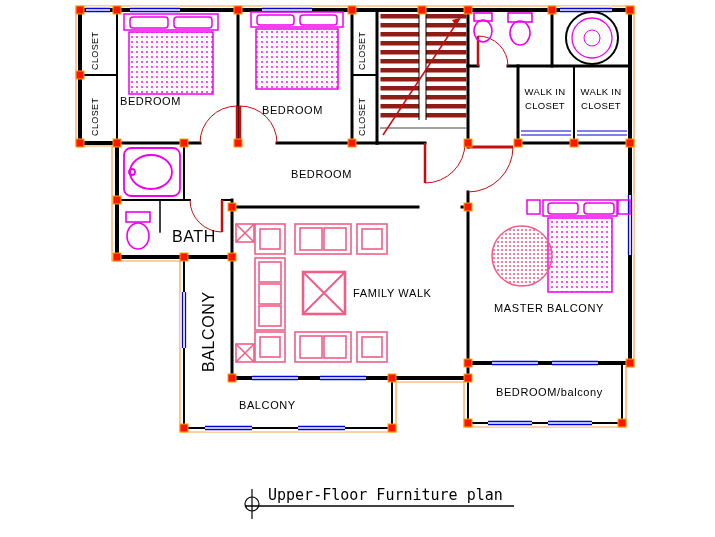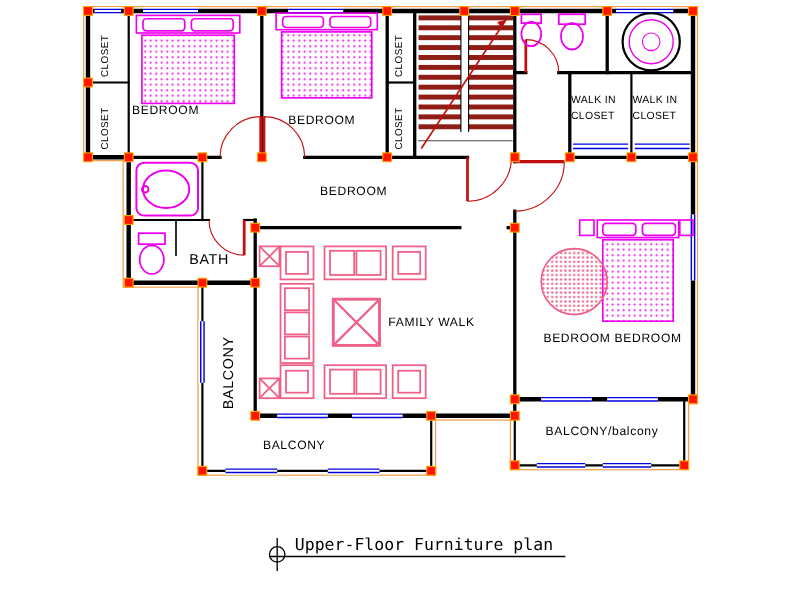--- a/index.html
+++ b/index.html
@@ -2,23 +2,23 @@
 <html style="--wall: #000000; --furniture: #ee00ee; --sofa: #ef5f88; --window: #0000dd; --marker: #ff1500; --marker-outline: #ffa500; --boundary: #f2a24e; --stair: #8e1d15; --door: #c40f0f; --text: #000000;"><head>
 <meta charset="utf-8">
 <style>
   *{box-sizing:border-box}
   html,body{margin:0;padding:0}
   #app{position:relative;width:715px;height:537px;background:#ffffff;overflow:hidden;
        font-family:"Liberation Sans",sans-serif;color:var(--text,#000)}
   svg{position:absolute;left:0;top:0}
   .label{position:absolute;font-size:11px;letter-spacing:.6px;color:var(--text,#000);white-space:nowrap}
   .label.small{font-size:9px;letter-spacing:.4px}
-  .label.tiny{font-size:13px}
+  .label.tiny{font-size:16px}
   .label.v{writing-mode:vertical-rl;transform:rotate(180deg)}
-  .label.wrap{white-space:normal;text-align:left;line-height:1.5;font-size:9.5px;letter-spacing:.3px}
+  .label.wrap{white-space:normal;text-align:center;line-height:1.5;font-size:9.5px;letter-spacing:.3px}
 </style>
 </head>
 <body>
 
 <div id="app">
 
 <svg width="715" height="537" viewBox="0 0 715 537">
   <defs>
     <pattern id="dotsM" width="5" height="5" patternUnits="userSpaceOnUse">
       <circle cx="2" cy="2" r=".9" style="fill:var(--furniture)"></circle>
@@ -302,18 +302,18 @@
 <div class="label v small" style="left:90px;top:86px;height:50px">CLOSET</div>
 <div class="label" style="left:120px;top:95px">BEDROOM</div>
 <div class="label" style="left:262px;top:104px">BEDROOM</div>
 <div class="label v small" style="left:357px;top:20px;height:50px">CLOSET</div>
 <div class="label v small" style="left:357px;top:86px;height:50px">CLOSET</div>
 <div class="label wrap" style="left:519px;top:85px;width:52px">WALK IN CLOSET</div>
 <div class="label wrap" style="left:575px;top:85px;width:52px">WALK IN CLOSET</div>
 <div class="label" style="left:291px;top:168px">BEDROOM</div>
 <div class="label tiny" style="left:172px;top:228px">BATH</div>
 <div class="label" style="left:353px;top:287px">FAMILY WALK</div>
-<div class="label" style="left:494px;top:302px">BEDROOM BEDROOM</div>
+<div class="label" style="left:494px;top:302px">MASTER BALCONY</div>
 <div class="label v tiny" style="left:200px;top:302px;height:70px">BALCONY</div>
 <div class="label" style="left:239px;top:399px">BALCONY</div>
-<div class="label" style="left:496px;top:386px">BALCONY/balcony</div>
+<div class="label" style="left:496px;top:386px">BEDROOM/balcony</div>
 
 </div>
 
 </body></html>

